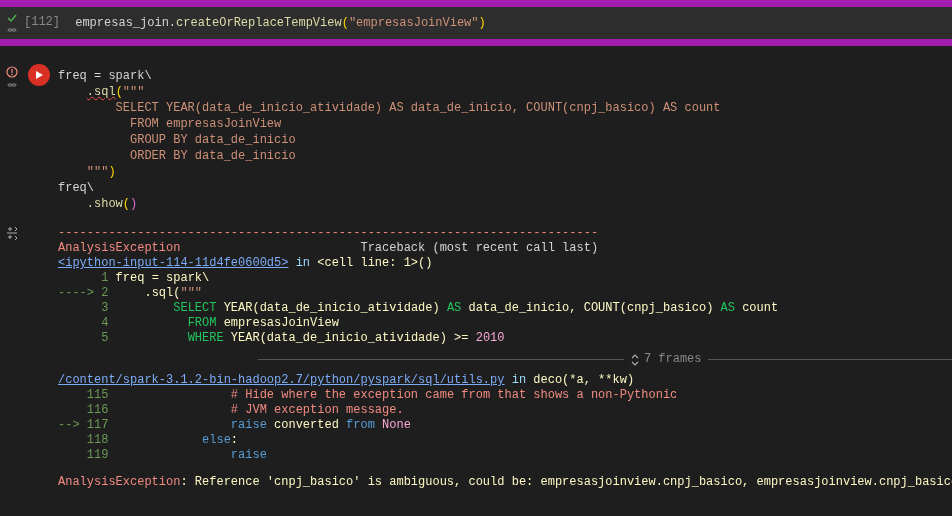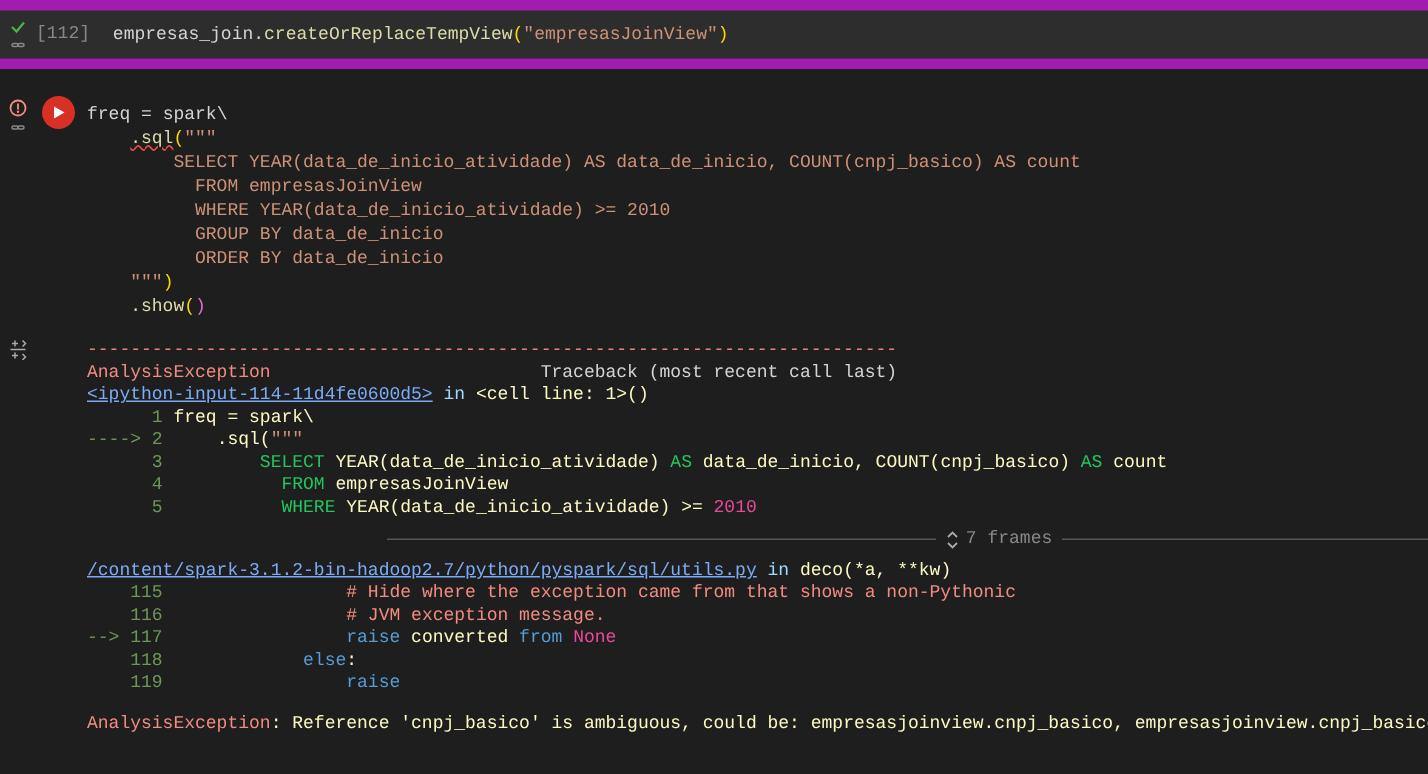--- a/index.html
+++ b/index.html
@@ -94,21 +94,21 @@
 .traceback-label { color: #d4d4d4; }
 .link { color: #7cacf8; text-decoration: underline; cursor: pointer; }
 .kw-in { color: #9cdcfe; }
 .code-text { color: #fef9c3; }
 .num-col { color: #6a9955; display: inline-block; text-align: right; }
 .arrow { color: #6a9955; }
 .sql-kw { color: #22c55e; }
 .py-kw { color: #569cd6; }
 .py-str { color: #ce9178; }
 .py-comment { color: #f28b82; }
-.py-none { color: #ec4899; }
+.py-none { color: #f9a8d4; }
 
 .frames-sep {
   display: flex;
   align-items: center;
   gap: 6px;
   color: #888;
   margin: 6px 0;
   padding-left: 200px;
 }
 .frames-sep .line {
@@ -163,25 +163,25 @@
       <svg width="10" height="10" viewBox="0 0 10 10">
           <path d="M2 1 L9 5 L2 9 Z" fill="#fff"></path>
         </svg>
     </div>
   </div>
   <div class="code-area">
     <div class="code-line"><span class="tok-id">freq </span><span class="tok-op">= </span><span class="tok-id">spark</span><span class="tok-op">\</span></div>
     <div class="code-line"><span>    </span><span class="tok-call wavy">.sql</span><span class="tok-paren">(</span><span class="tok-str">"""</span></div>
     <div class="code-line"><span class="tok-str">        SELECT YEAR(data_de_inicio_atividade) AS data_de_inicio, COUNT(cnpj_basico) AS count</span></div>
     <div class="code-line"><span class="tok-str">          FROM empresasJoinView</span></div>
-    <div class="code-line"><span class="tok-str">          WHERE YEAR(data_de_inicio_atividade) &gt;= 2010</span></div>
     <div class="code-line"><span class="tok-str">          GROUP BY data_de_inicio</span></div>
     <div class="code-line"><span class="tok-str">          ORDER BY data_de_inicio</span></div>
     <div class="code-line"><span>    </span><span class="tok-str">"""</span><span class="tok-paren">)</span></div>
     <div class="code-line"></div>
+    <div class="code-line"><span class="tok-id">freq</span><span class="tok-op">\</span></div>
     <div class="code-line"><span>    </span><span class="tok-call">.show</span><span class="tok-paren">(</span><span class="tok-brace">)</span></div>
   </div>
 </div>
 
 <div class="output-cell">
   <div class="output-gutter">
     <svg class="toggle-icon" width="14" height="14" viewBox="0 0 14 14">
       <path d="M3 3 L7 3 M5 1 L5 5" stroke="#aaa" stroke-width="1"></path>
       <path d="M2 7 L12 7" stroke="#aaa" stroke-width="1"></path>
       <path d="M3 11 L7 11 M5 9 L5 13" stroke="#aaa" stroke-width="1" transform="rotate(180 5 11)"></path>

